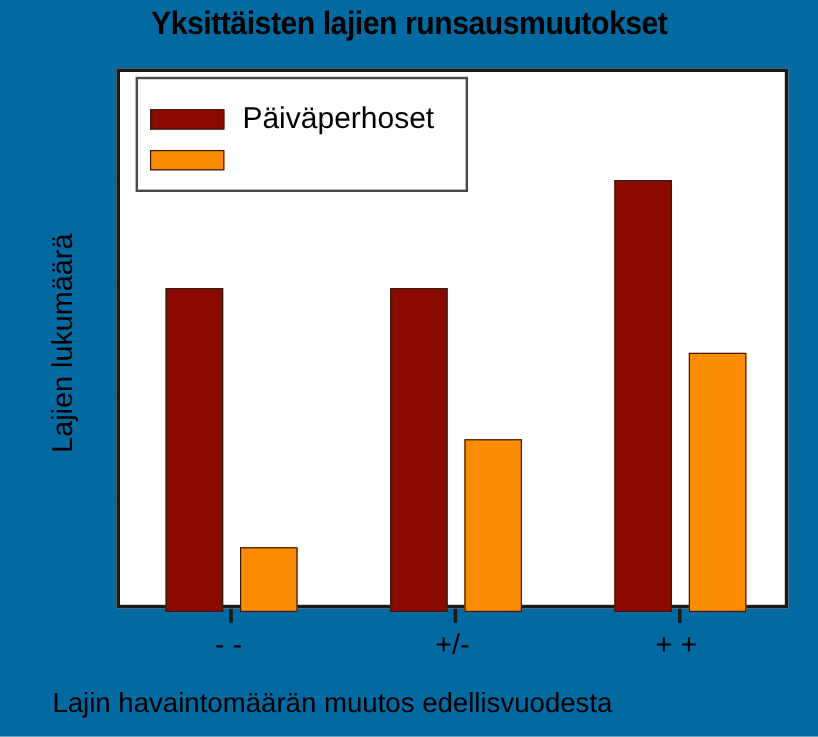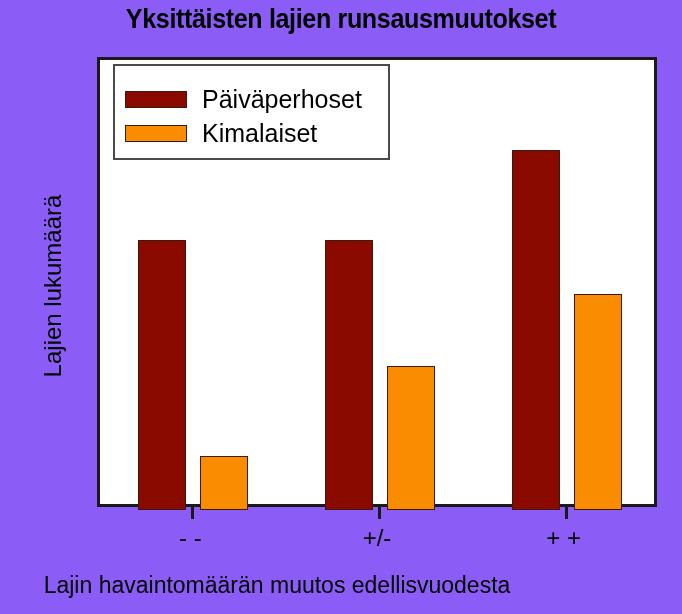--- a/index.html
+++ b/index.html
@@ -12,21 +12,21 @@
     height: 614px;
     overflow: hidden;
     font-family: "Liberation Sans", sans-serif;
     color: #000000;
   }
 
   #figure {
     position: relative;
     width: 682px;
     height: 614px;
-    background: #8b5cf6;
+    background: #0369a1;
   }
 
   
   #chart-title {
     position: absolute;
     left: 0;
     top: 2px;
     width: 682px;
     text-align: center;
     font-size: 27px;
@@ -177,17 +177,16 @@
       </div>
   </div>
 
   <div id="legend">
       <div class="legend-row" style="top: 18px;">
         <span class="legend-swatch" style="background: rgb(139, 10, 0);"></span>
         <span class="legend-label">Päiväperhoset</span>
       </div>
       <div class="legend-row" style="top: 52px;">
         <span class="legend-swatch" style="background: rgb(249, 140, 0);"></span>
-        <span class="legend-label">Kimalaiset</span>
       </div>
     </div>
 
 </div>
 
 </body></html>

